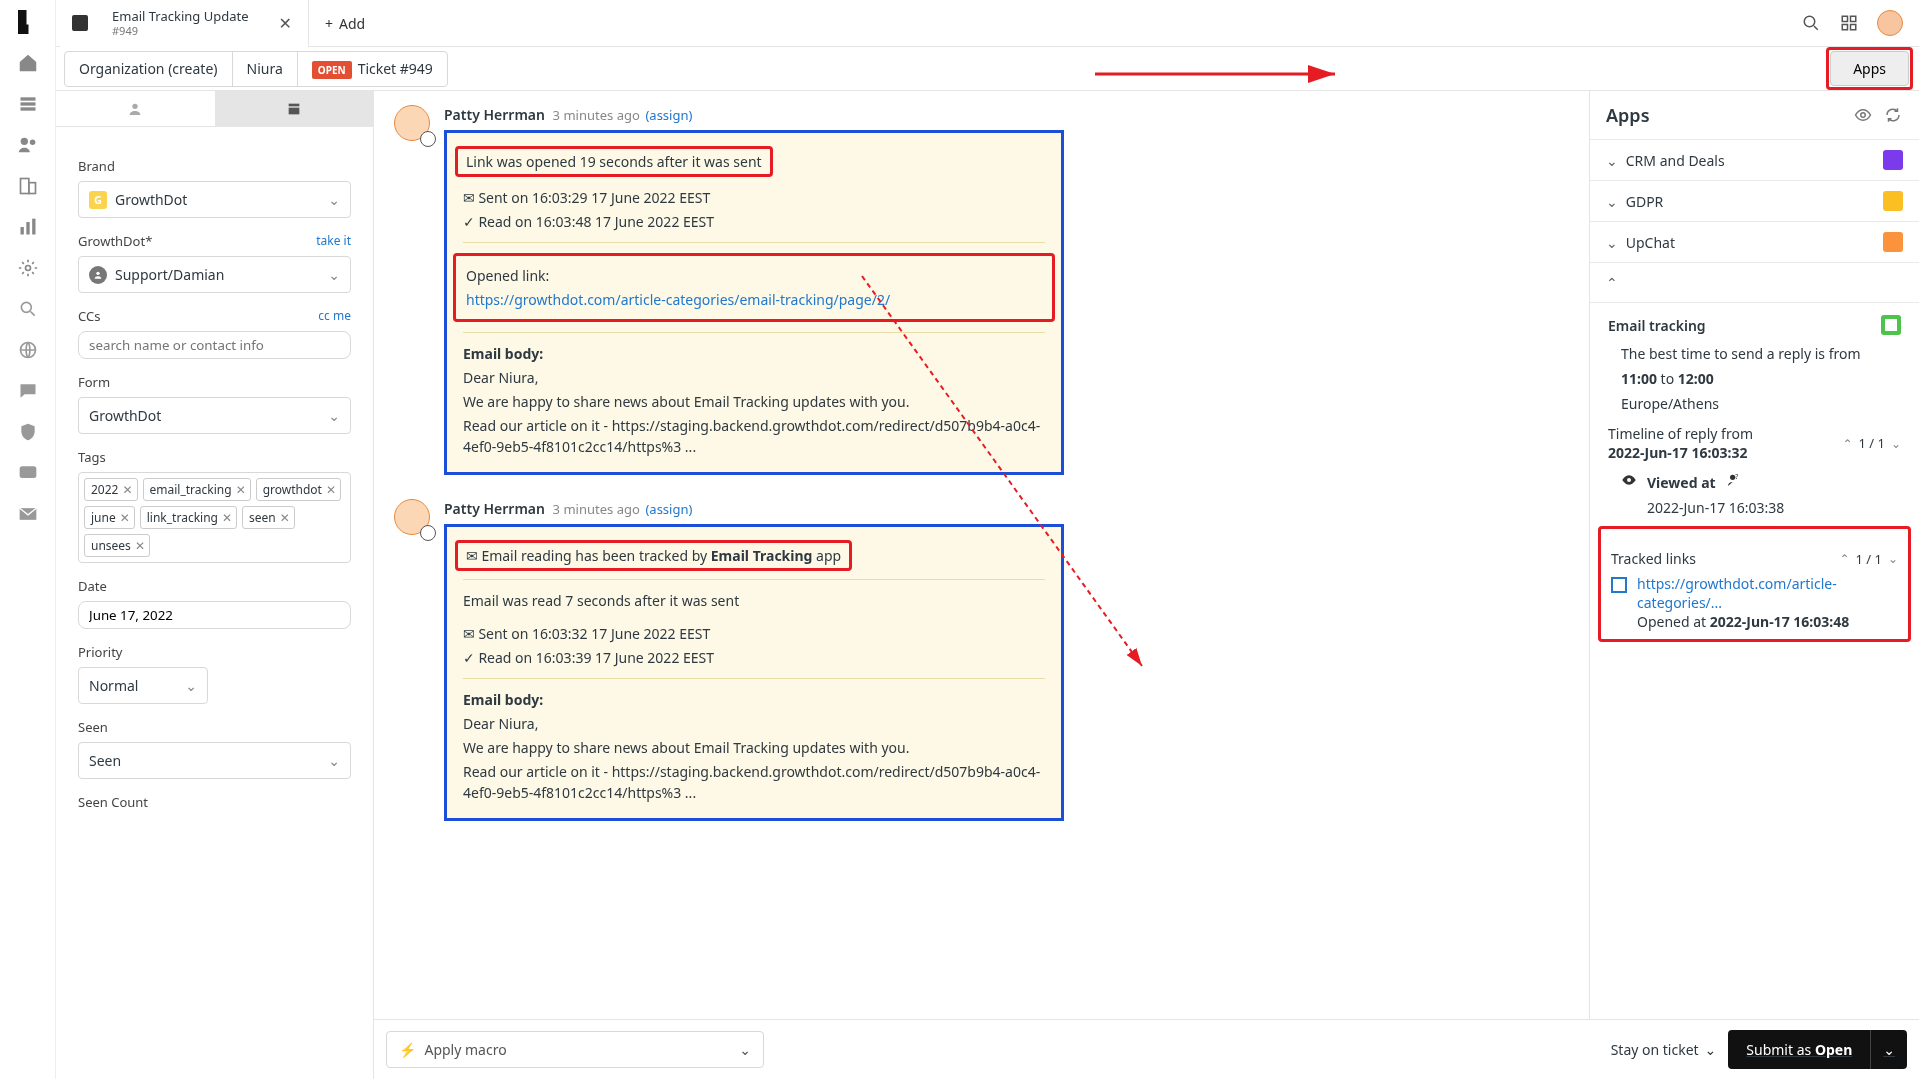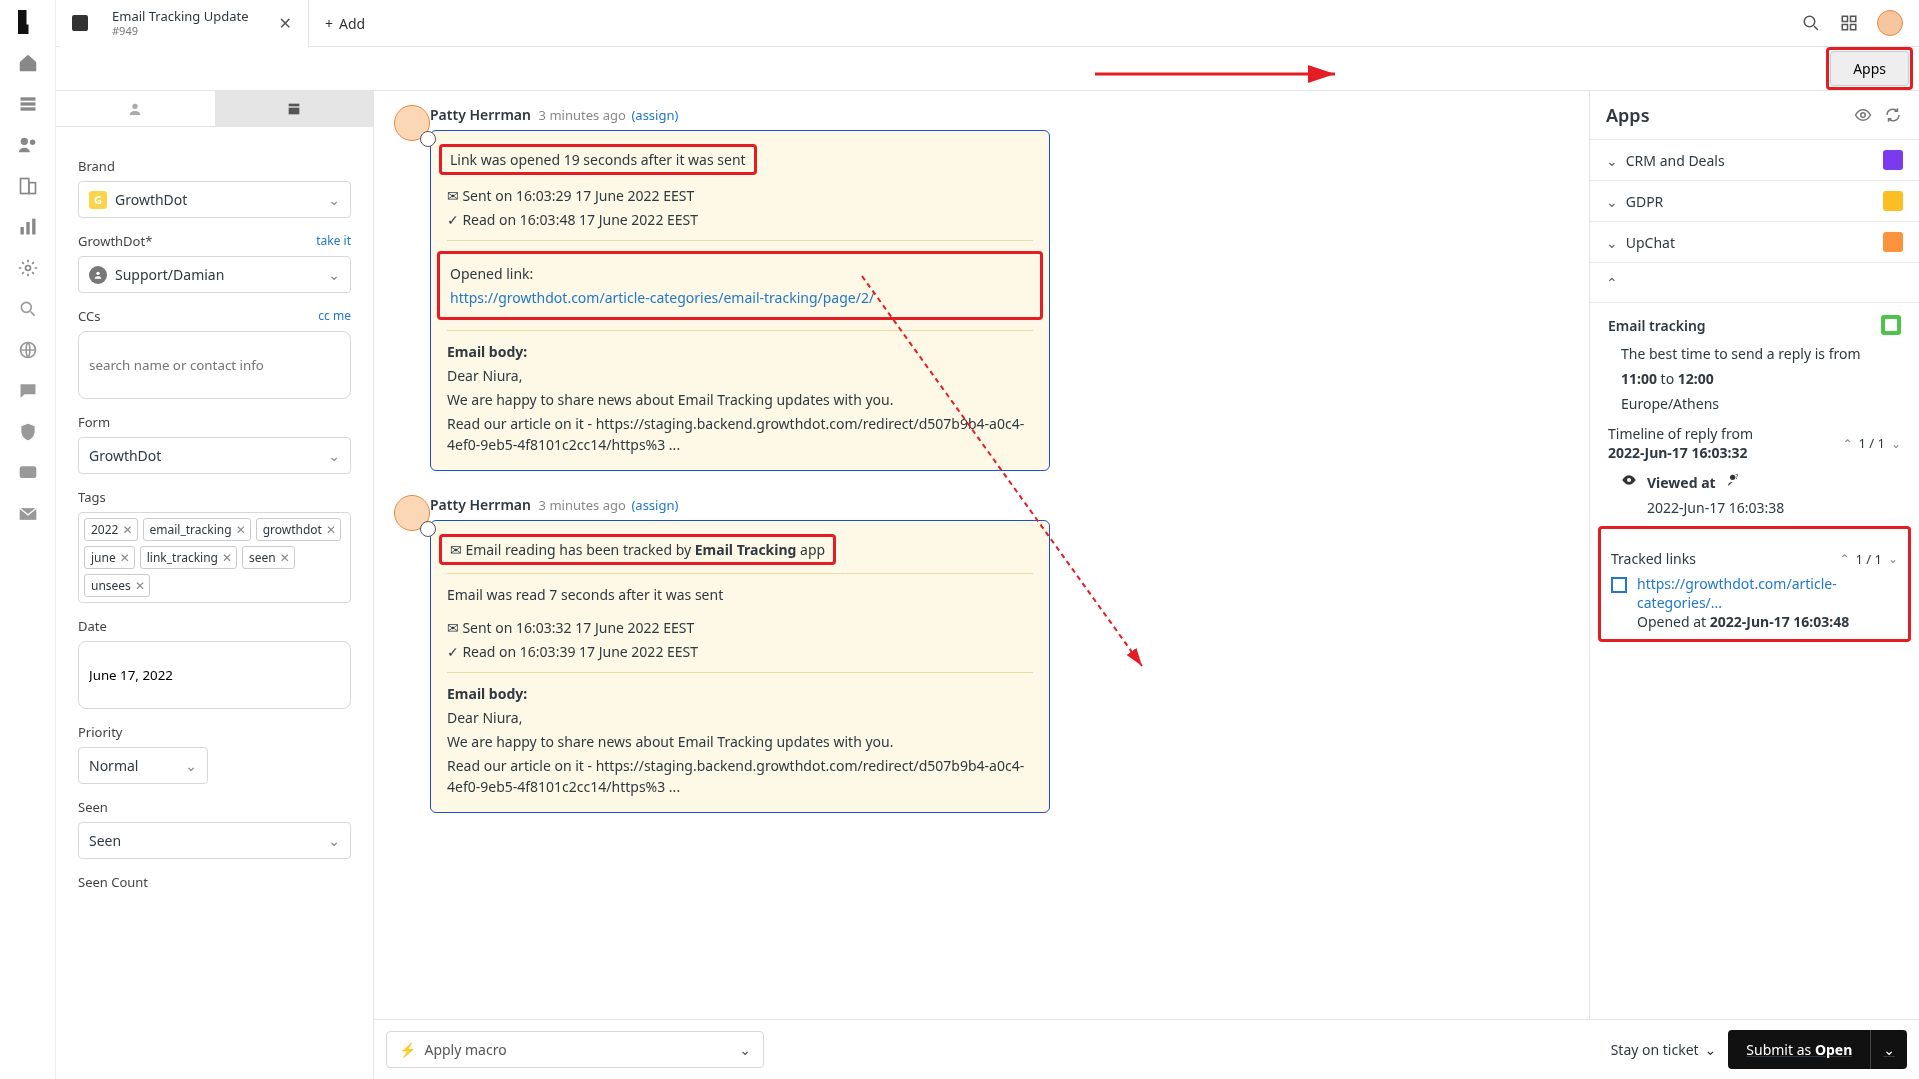--- a/index.html
+++ b/index.html
@@ -30,34 +30,34 @@
 .main { display: flex; height: calc(100vh - 91px); margin-left: 56px; }
 .panel-left { width: 318px; border-right: 1px solid #e5e5e5; display: flex; flex-direction: column; }
 .panel-tabs { display: flex; height: 36px; }
 .ptab { flex: 1; display: flex; align-items: center; justify-content: center; background: #fff; border-bottom: 1px solid #e5e5e5; cursor: pointer; color: #888; }
 .ptab.active { background: #e5e5e5; color: #333; }
 .panel-scroll { flex: 1; overflow-y: auto; padding: 16px 22px; }
 .form-label { font-size: 13px; color: #444; margin-bottom: 6px; margin-top: 14px; display: flex; justify-content: space-between; }
 .form-label a { color: #2178cd; font-size: 12px; text-decoration: none; cursor: pointer; }
 .form-select { width: 100%; border: 1px solid #d8d8d8; border-radius: 4px; padding: 8px 10px; background: #fff; display: flex; align-items: center; gap: 8px; cursor: pointer; position: relative; }
 .form-select .chev { margin-left: auto; color: #888; }
-.form-input { width: 100%; border: 1px solid #d8d8d8; border-radius: 8px; padding: 24px 10px; background: #fff; }
+.form-input { width: 100%; border: 1px solid #d8d8d8; border-radius: 8px; padding: 4px 10px; background: #fff; }
 .brand-dot { width: 18px; height: 18px; border-radius: 3px; background: #fcd34d; display: inline-flex; align-items: center; justify-content: center; color: #fff; font-size: 11px; font-weight: bold; }
 .assignee-dot { width: 18px; height: 18px; border-radius: 50%; background: #777; display: inline-flex; align-items: center; justify-content: center; color: #fff; }
 .tags-wrap { display: flex; flex-wrap: wrap; gap: 5px; border: 1px solid #d8d8d8; border-radius: 4px; padding: 5px; }
 .tag { font-size: 12px; padding: 2px 4px 2px 6px; border: 1px solid #ccc; border-radius: 3px; display: flex; align-items: center; gap: 4px; cursor: pointer; }
 .tag .x { color: #888; }
 .conv { flex: 1; overflow-y: auto; background: #fff; position: relative; }
-.msg { display: flex; padding: 14px 30px 10px 20px; }
+.msg { display: flex; gap: 14px; padding: 14px 30px 10px 20px; }
 .msg-avatar { width: 36px; height: 36px; border-radius: 50%; background: #fbd7b5; border: 1px solid #e68a3f; position: relative; flex-shrink: 0; }
 .msg-avatar::after { content: ''; position: absolute; bottom: -7px; right: -7px; width: 14px; height: 14px; border-radius: 50%; border: 1.5px solid #555; background: #fff; }
 .msg-name { font-weight: 600; }
 .msg-time { color: #888; font-size: 13px; margin-left: 4px; }
 .msg-assign { color: #2178cd; font-size: 13px; margin-left: 2px; cursor: pointer; }
-.msg-body { margin-top: 6px; border: 1px solid #1d4ed8; background: #fdf9e6; border-radius: 6px; padding: 12px 16px; width: 620px; }
+.msg-body { margin-top: 6px; border: 3px solid #1d4ed8; background: #fdf9e6; border-radius: 0; padding: 12px 16px; width: 620px; }
 .msg-body p { margin: 3px 0; line-height: 1.5; }
 .hr { border: none; border-top: 1px solid #e8dca8; margin: 10px 0; }
 .link { color: #2178cd; text-decoration: none; }
 .hl-red { border: 3px solid #e51c23; border-radius: 4px; padding: 2px 8px; display: inline-block; margin: -2px -8px; }
 .hl-red-block { border: 3px solid #e51c23; border-radius: 4px; padding: 6px 10px; margin: 4px -10px; }
 .apps-panel { width: 330px; border-left: 1px solid #e5e5e5; display: flex; flex-direction: column; }
 .apps-hdr { display: flex; align-items: center; padding: 12px 16px; font-size: 18px; font-weight: 600; }
 .apps-hdr .icon-btn { margin-left: auto; }
 .app-section { border-top: 1px solid #eaeaea; padding: 10px 16px; display: flex; align-items: center; cursor: pointer; }
 .app-section .chev { margin-right: 8px; color: #666; }
@@ -188,20 +188,27 @@
           <rect x="14" y="3" width="7" height="7"></rect>
           <rect x="3" y="14" width="7" height="7"></rect>
           <rect x="14" y="14" width="7" height="7"></rect>
         </svg>
       </div>
     <div class="avatar-sm"></div>
   </div>
 </div>
 
 <div class="subbar">
+  <div class="breadcrumb">
+    <div class="bc-item">Organization (create)</div>
+    <div class="bc-item">Niura</div>
+    <div class="bc-item">
+      <span class="badge-open">OPEN</span><span>Ticket #949</span>
+    </div>
+  </div>
   <div class="apps-btn-hl">
     <button class="apps-btn">Apps</button>
     <div class="hl-box"></div>
   </div>
 </div>
 
 <svg class="arrow-red">
     <defs>
       <marker id="ah" markerWidth="10" markerHeight="10" refX="9" refY="3" orient="auto">
         <path d="M0,0 L0,6 L9,3 z" fill="#e51c23"></path>

